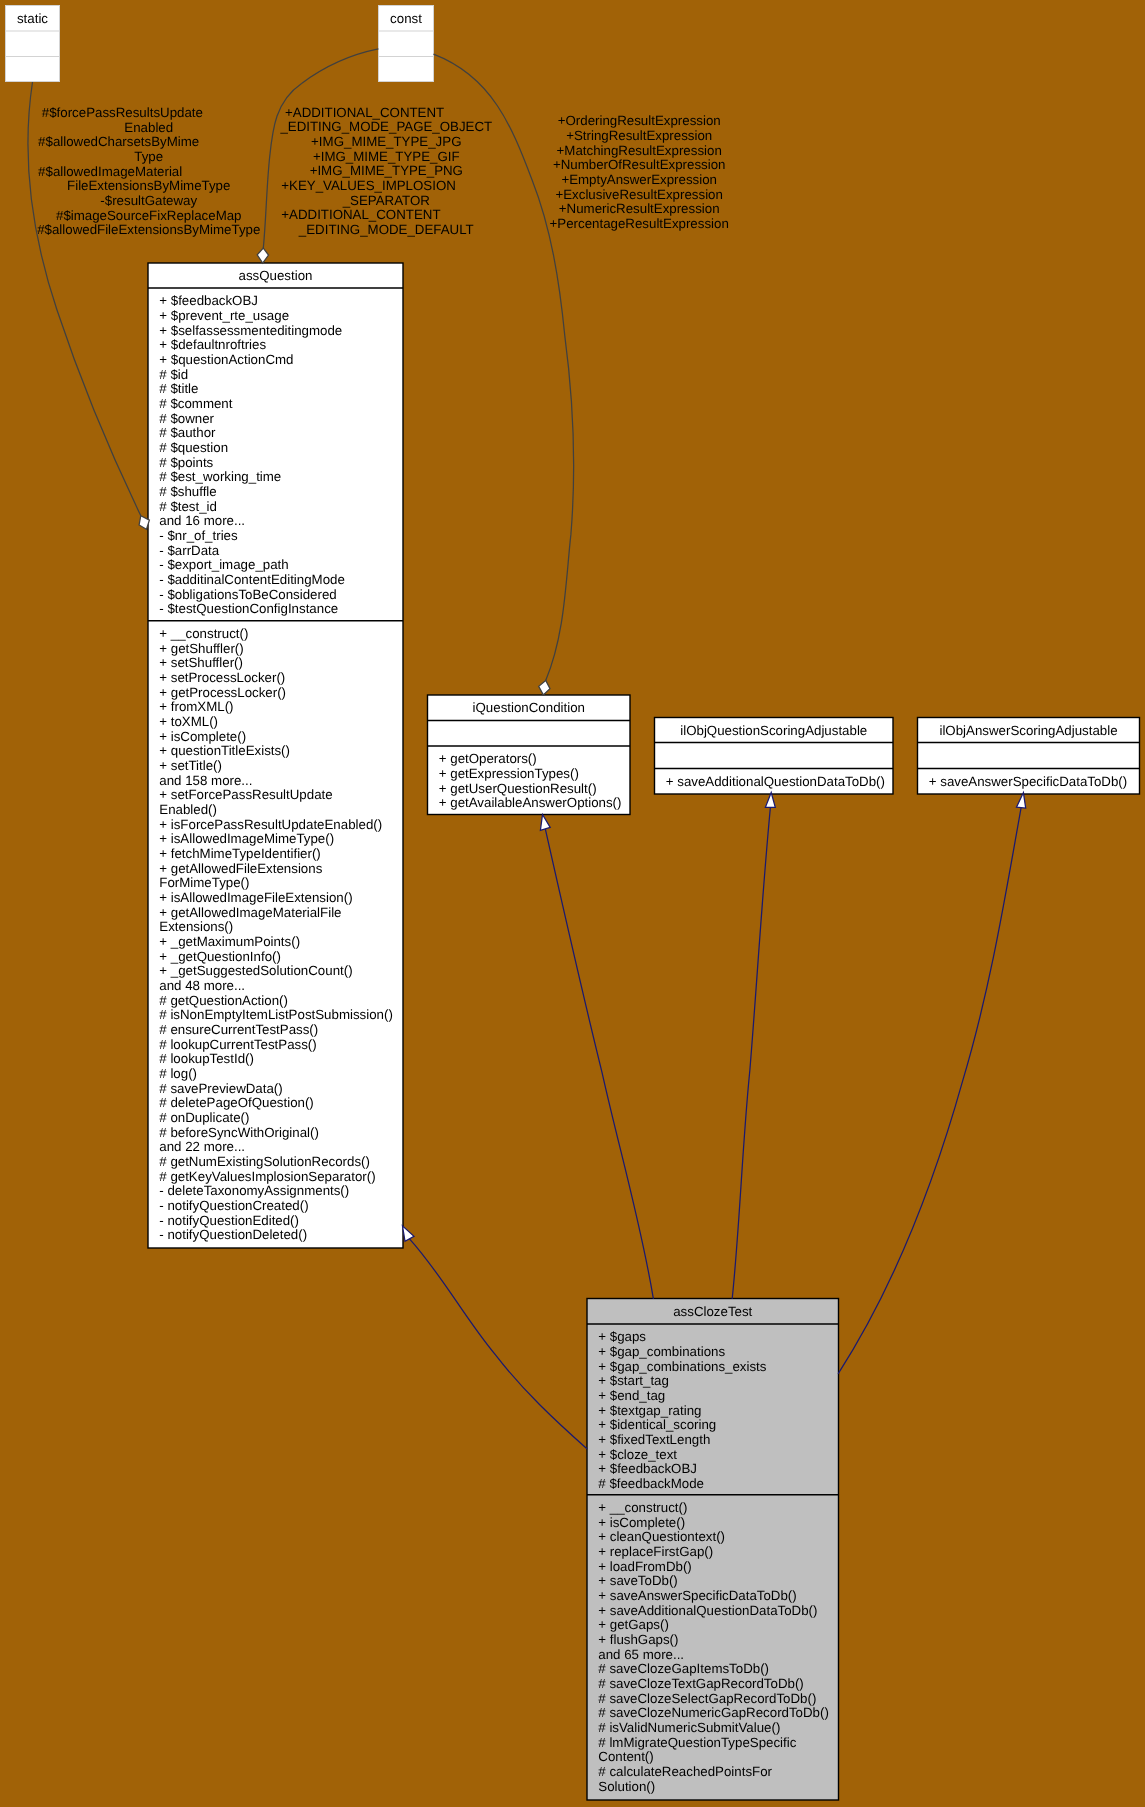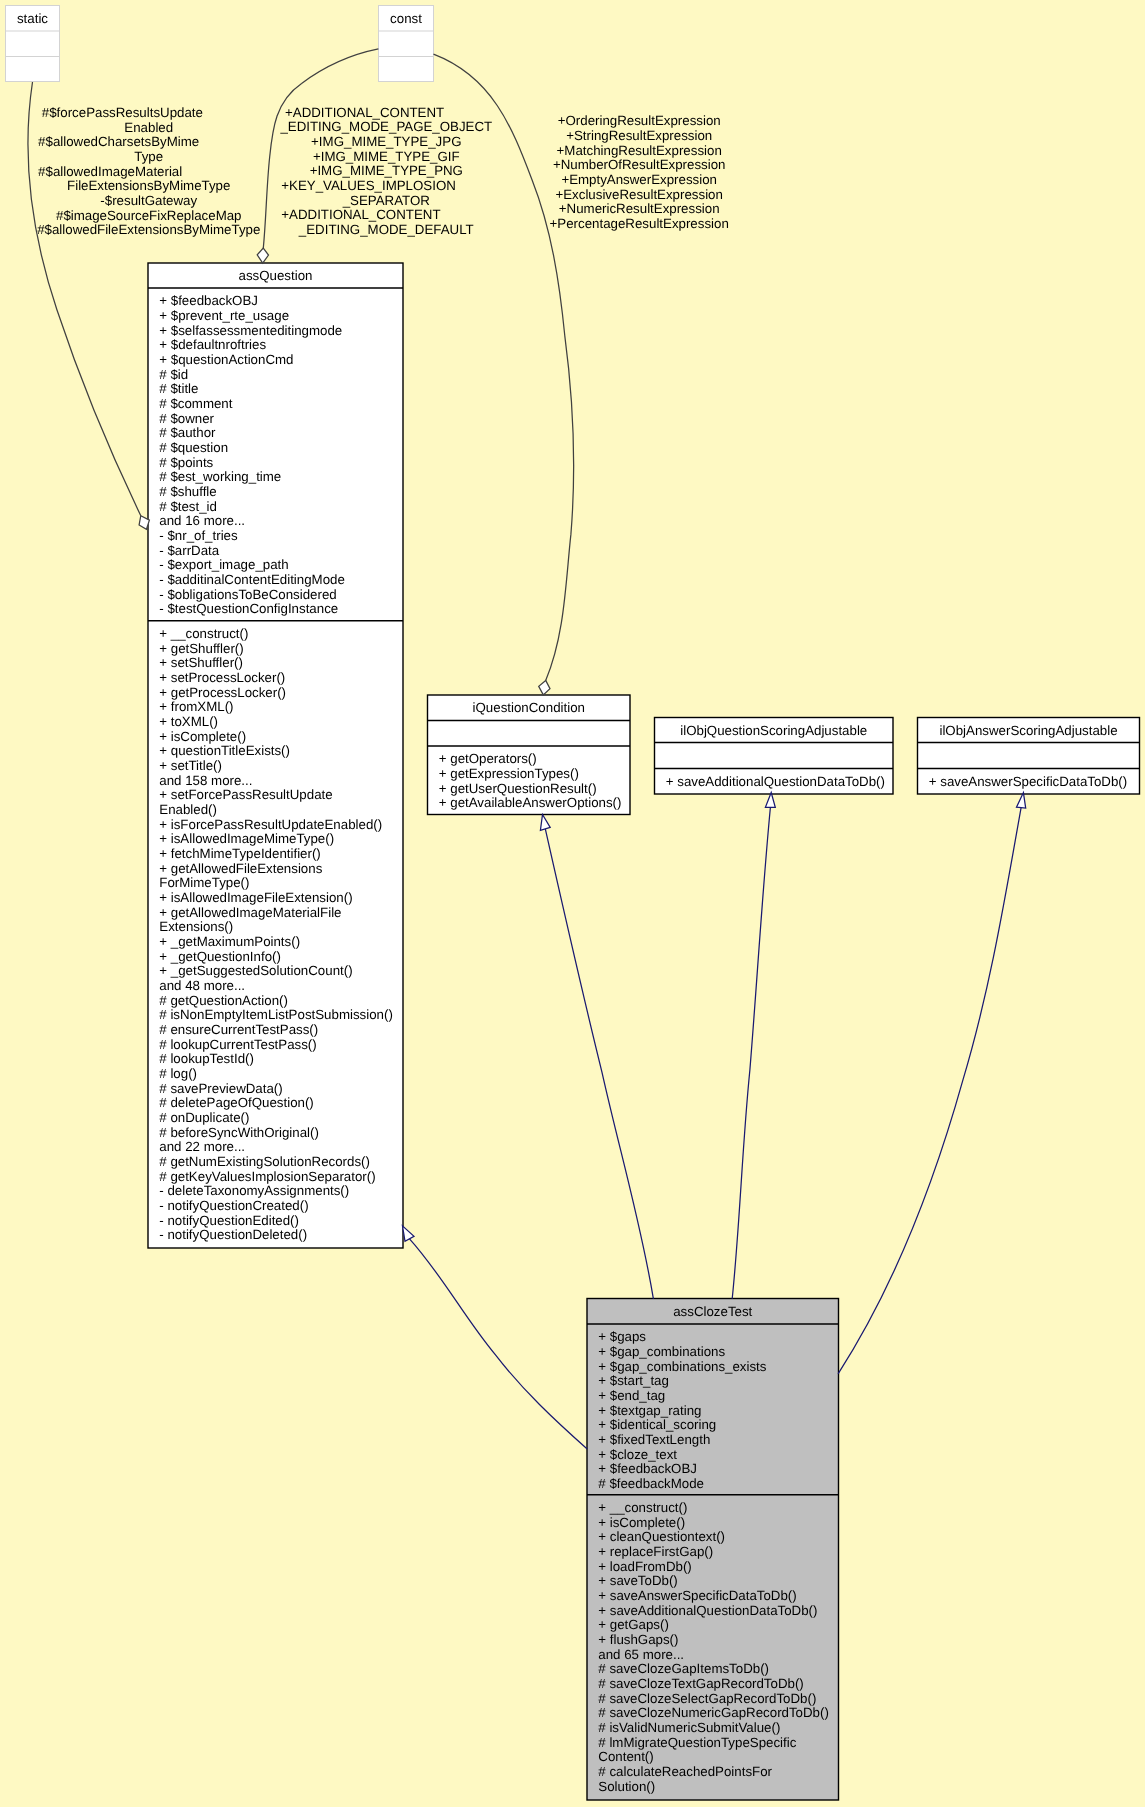--- a/index.html
+++ b/index.html
@@ -1,18 +1,18 @@
 <!DOCTYPE html>
 <html><head>
 <meta charset="utf-8">
 <style>
   html,body{margin:0;padding:0;background:#ffffff;}
   body{width:1145px;height:1807px;overflow:hidden;
        font-family:"Liberation Sans",sans-serif;}
-  #diagram{position:relative;width:1145px;height:1807px;background:#fef9c3;
+  #diagram{position:relative;width:1145px;height:1807px;background:#a16207;
        filter:opacity(100%);}
   svg#graph{display:block;}
   svg#graph text{font-family:"Liberation Sans",sans-serif;font-size:13.3px;
        fill:#000000;white-space:pre;text-rendering:geometricPrecision;}
   .node-title{text-anchor:middle;}
   .member{text-anchor:start;}
   .edge-label{text-anchor:middle;}
 </style>
 </head>
 <body>

